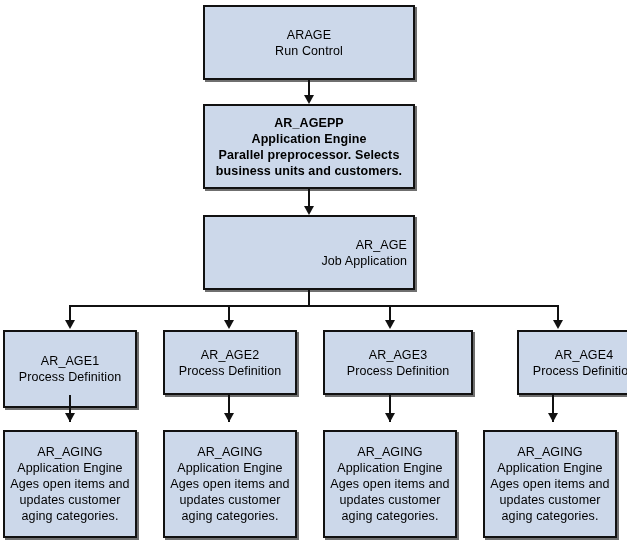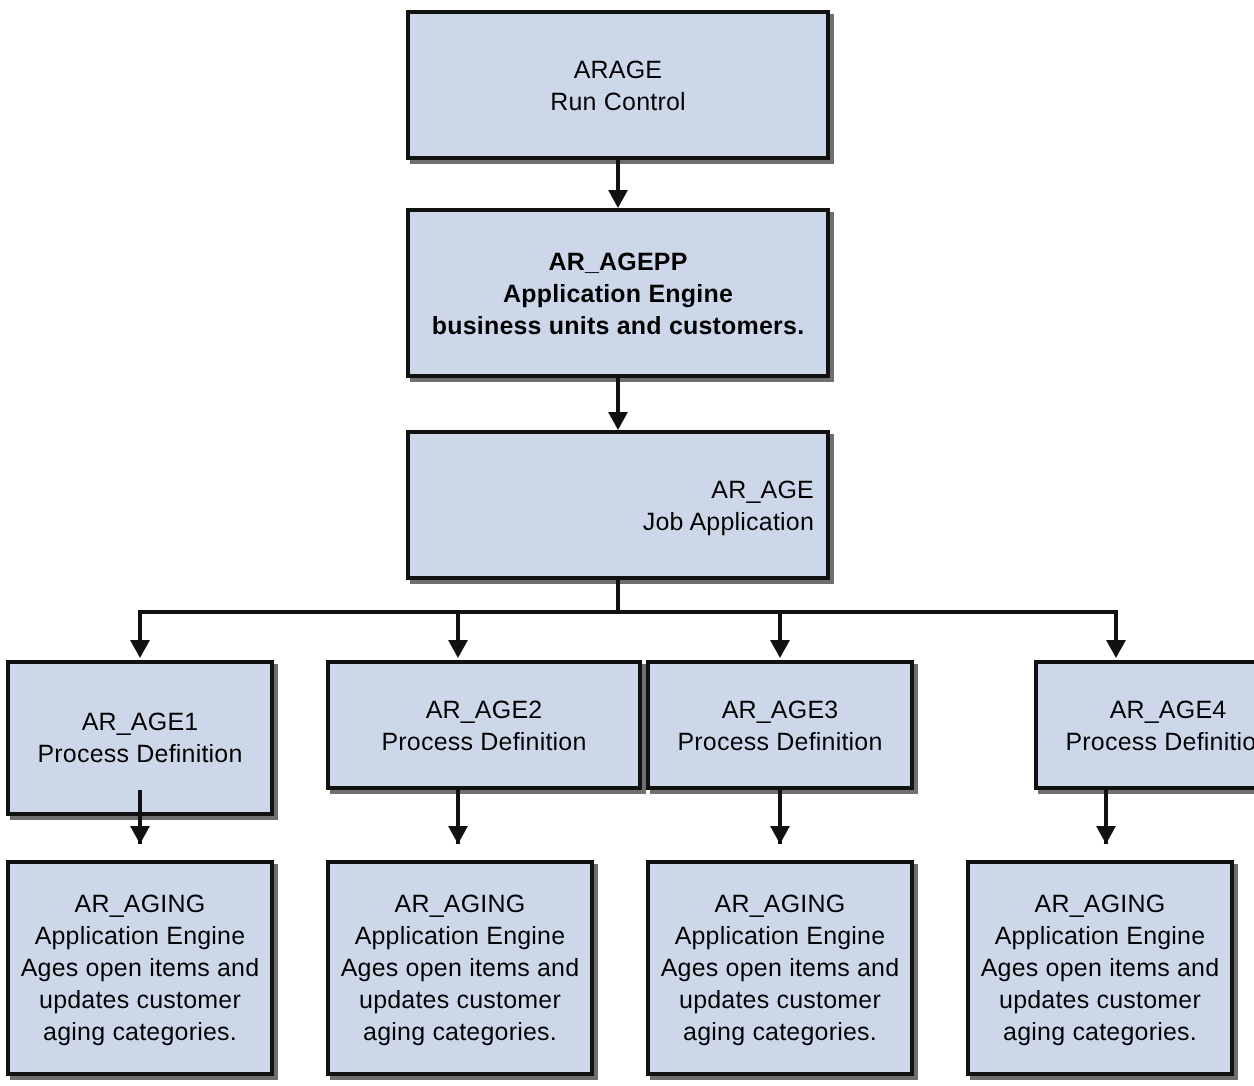--- a/index.html
+++ b/index.html
@@ -70,20 +70,21 @@
     <span class="line">ARAGE</span>
     <span class="line">Run Control</span>
   </div>
 
   <div class="vline" style="left:308px; top:80px; height:19px;"></div>
   <div class="arrowhead" style="left:304px; top:95px;"></div>
 
   <div class="node" style="left:203px; top:104px; width:212px; height:85px;font-weight:bold;">
     <span class="line">AR_AGEPP</span>
     <span class="line">Application Engine</span>
+    <span class="line">Parallel preprocessor. Selects</span>
     <span class="line">business units and customers.</span>
   </div>
 
   <div class="vline" style="left:308px; top:189px; height:23px;"></div>
   <div class="arrowhead" style="left:304px; top:206px;"></div>
 
   <div class="node" style="left:203px; top:215px; width:212px; height:75px;align-items:flex-end;">
     <span class="line">AR_AGE</span>
     <span class="line">Job Application</span>
   </div>
@@ -100,25 +101,25 @@
   <div class="vline" style="left:389px; top:305px; height:21px;"></div>
   <div class="arrowhead" style="left:385px; top:320px;"></div>
 
   <div class="vline" style="left:557px; top:305px; height:21px;"></div>
   <div class="arrowhead" style="left:553px; top:320px;"></div>
 
   <div class="node" style="left:3px; top:330px; width:134px; height:78px;">
     <span class="line">AR_AGE1</span>
     <span class="line">Process Definition</span>
   </div>
-  <div class="node" style="left:163px; top:330px; width:158px; height:65px;">
+  <div class="node" style="left:163px; top:330px; width:134px; height:65px;">
     <span class="line">AR_AGE2</span>
     <span class="line">Process Definition</span>
   </div>
-  <div class="node" style="left:323px; top:330px; width:134px; height:65px;">
+  <div class="node" style="left:323px; top:330px; width:150px; height:65px;">
     <span class="line">AR_AGE3</span>
     <span class="line">Process Definition</span>
   </div>
   <div class="node" style="left:487px; top:330px; width:134px; height:65px;margin-left:30px;">
     <span class="line">AR_AGE4</span>
     <span class="line">Process Definition</span>
   </div>
 
   <div class="vline" style="left:69px; top:395px; height:27px;"></div>
   <div class="arrowhead" style="left:65px; top:413px;"></div>

